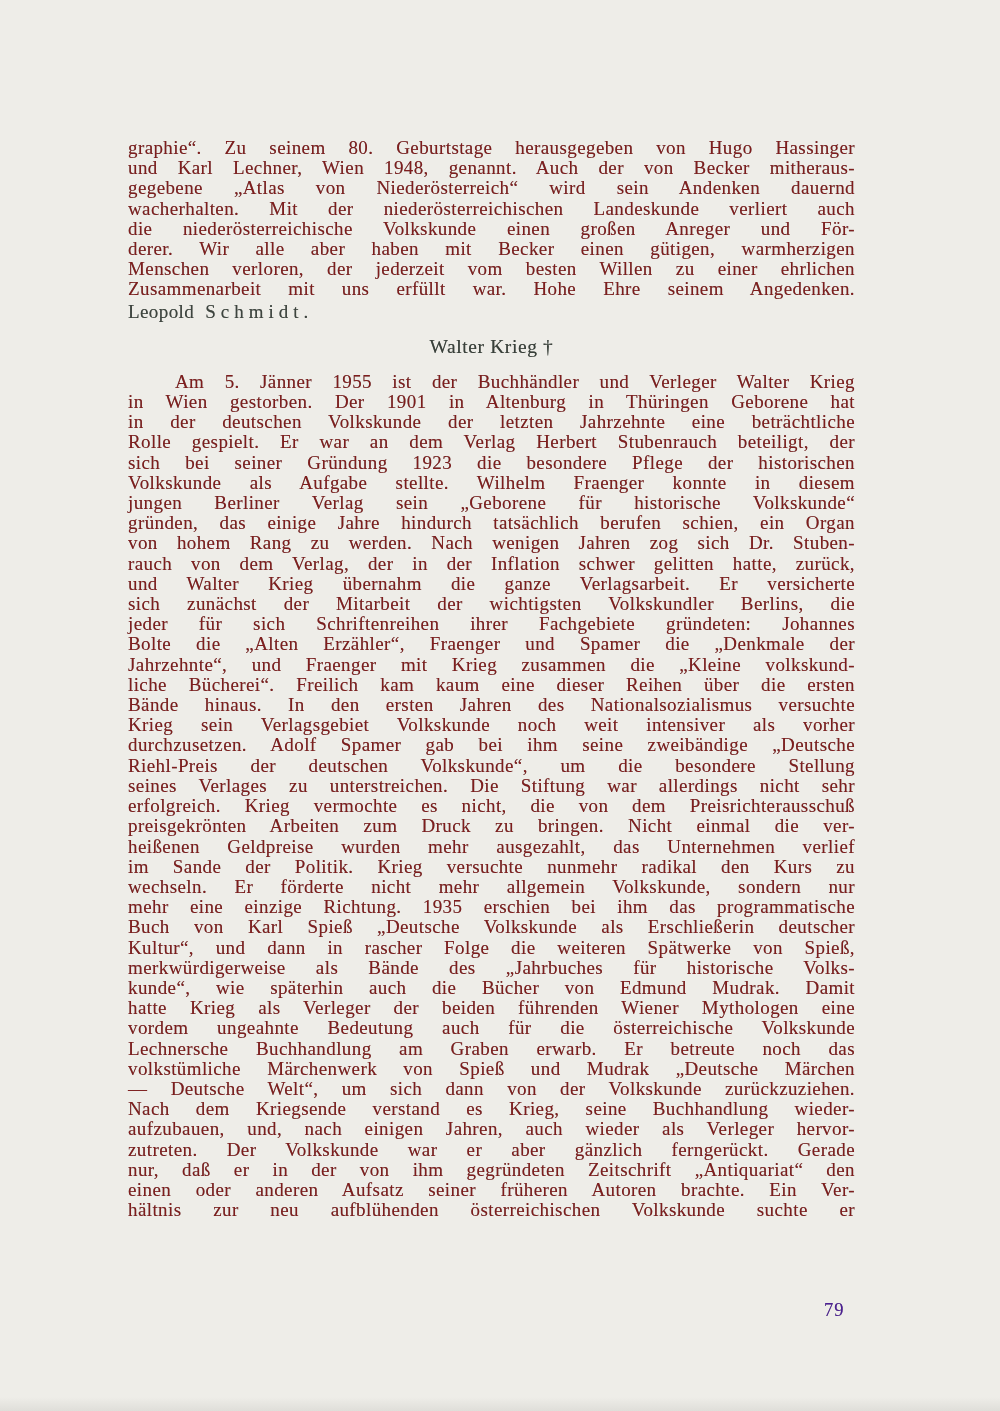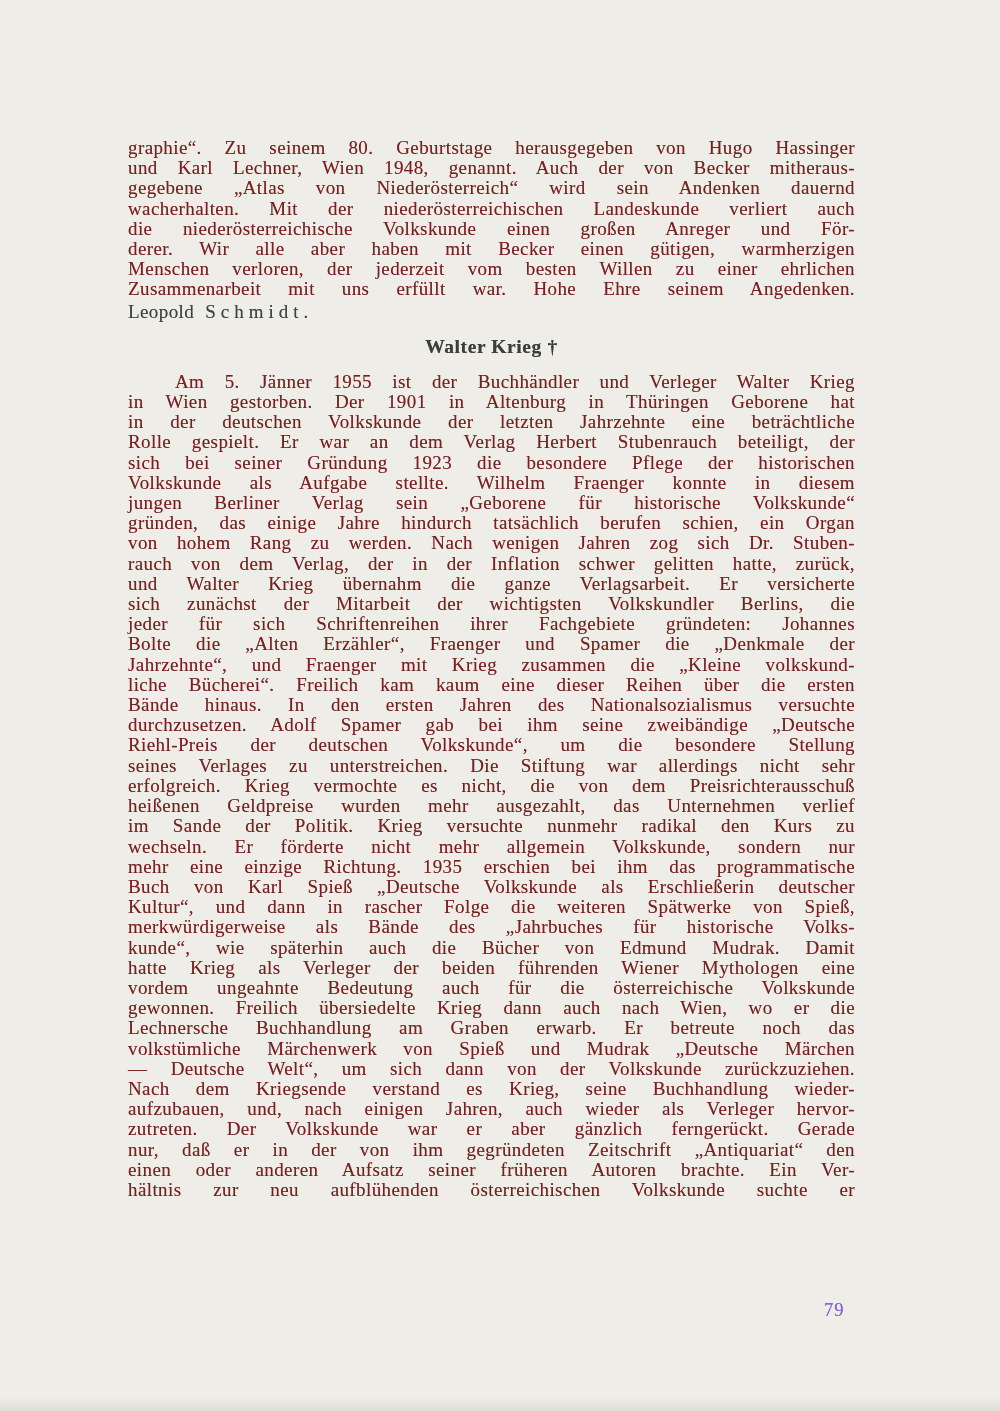--- a/index.html
+++ b/index.html
@@ -55,33 +55,33 @@
     text-shadow: 0 0 0.5px rgba(62,69,63,0.55);
   }
   .signature-line .spaced {
     letter-spacing: 5px;
     margin-left: 6px;
   }
   .heading {
     margin: 13px 0 13px 0;
     font-size: 19.5px;
     line-height: 24px;
-    font-weight: bold;
+    font-weight: normal;
     text-align: center;
     letter-spacing: 0.6px;
     color: #39403a;
     text-shadow: 0 0 0.5px rgba(57,64,58,0.6);
   }
   .page-number {
     position: absolute;
     left: 824px;
     top: 1300px;
     font-size: 18.5px;
     letter-spacing: 1px;
-    color: #8b5cf6;
+    color: #4c1d95;
     text-shadow: 0 0 0.5px rgba(62,69,63,0.55);
   }
 </style>
 </head>
 <body>
 
 <div class="page">
   <div class="text-block">
 
     <div class="para">
@@ -113,35 +113,36 @@
         <div class="line">gründen, das einige Jahre hindurch tatsächlich berufen schien, ein Organ</div>
         <div class="line">von hohem Rang zu werden. Nach wenigen Jahren zog sich Dr. Stuben-</div>
         <div class="line">rauch von dem Verlag, der in der Inflation schwer gelitten hatte, zurück,</div>
         <div class="line">und Walter Krieg übernahm die ganze Verlagsarbeit. Er versicherte</div>
         <div class="line">sich zunächst der Mitarbeit der wichtigsten Volkskundler Berlins, die</div>
         <div class="line">jeder für sich Schriftenreihen ihrer Fachgebiete gründeten: Johannes</div>
         <div class="line">Bolte die „Alten Erzähler“, Fraenger und Spamer die „Denkmale der</div>
         <div class="line">Jahrzehnte“, und Fraenger mit Krieg zusammen die „Kleine volkskund-</div>
         <div class="line">liche Bücherei“. Freilich kam kaum eine dieser Reihen über die ersten</div>
         <div class="line">Bände hinaus. In den ersten Jahren des Nationalsozialismus versuchte</div>
+        <div class="line">Krieg sein Verlagsgebiet Volkskunde noch weit intensiver als vorher</div>
         <div class="line">durchzusetzen. Adolf Spamer gab bei ihm seine zweibändige „Deutsche</div>
         <div class="line">Riehl-Preis der deutschen Volkskunde“, um die besondere Stellung</div>
         <div class="line">seines Verlages zu unterstreichen. Die Stiftung war allerdings nicht sehr</div>
         <div class="line">erfolgreich. Krieg vermochte es nicht, die von dem Preisrichterausschuß</div>
+        <div class="line">preisgekrönten Arbeiten zum Druck zu bringen. Nicht einmal die ver-</div>
         <div class="line">heißenen Geldpreise wurden mehr ausgezahlt, das Unternehmen verlief</div>
         <div class="line">im Sande der Politik. Krieg versuchte nunmehr radikal den Kurs zu</div>
         <div class="line">wechseln. Er förderte nicht mehr allgemein Volkskunde, sondern nur</div>
         <div class="line">mehr eine einzige Richtung. 1935 erschien bei ihm das programmatische</div>
         <div class="line">Buch von Karl Spieß „Deutsche Volkskunde als Erschließerin deutscher</div>
         <div class="line">Kultur“, und dann in rascher Folge die weiteren Spätwerke von Spieß,</div>
         <div class="line">merkwürdigerweise als Bände des „Jahrbuches für historische Volks-</div>
         <div class="line">kunde“, wie späterhin auch die Bücher von Edmund Mudrak. Damit</div>
         <div class="line">hatte Krieg als Verleger der beiden führenden Wiener Mythologen eine</div>
         <div class="line">vordem ungeahnte Bedeutung auch für die österreichische Volkskunde</div>
-        <div class="line">gewonnen. Freilich übersiedelte Krieg dann auch nach Wien, wo er die</div>
         <div class="line">Lechnersche Buchhandlung am Graben erwarb. Er betreute noch das</div>
         <div class="line">volkstümliche Märchenwerk von Spieß und Mudrak „Deutsche Märchen</div>
         <div class="line">— Deutsche Welt“, um sich dann von der Volkskunde zurückzuziehen.</div>
         <div class="line">Nach dem Kriegsende verstand es Krieg, seine Buchhandlung wieder-</div>
         <div class="line">aufzubauen, und, nach einigen Jahren, auch wieder als Verleger hervor-</div>
         <div class="line">zutreten. Der Volkskunde war er aber gänzlich ferngerückt. Gerade</div>
         <div class="line">nur, daß er in der von ihm gegründeten Zeitschrift „Antiquariat“ den</div>
         <div class="line">einen oder anderen Aufsatz seiner früheren Autoren brachte. Ein Ver-</div>
         <div class="line">hältnis zur neu aufblühenden österreichischen Volkskunde suchte er</div>
       </div>

